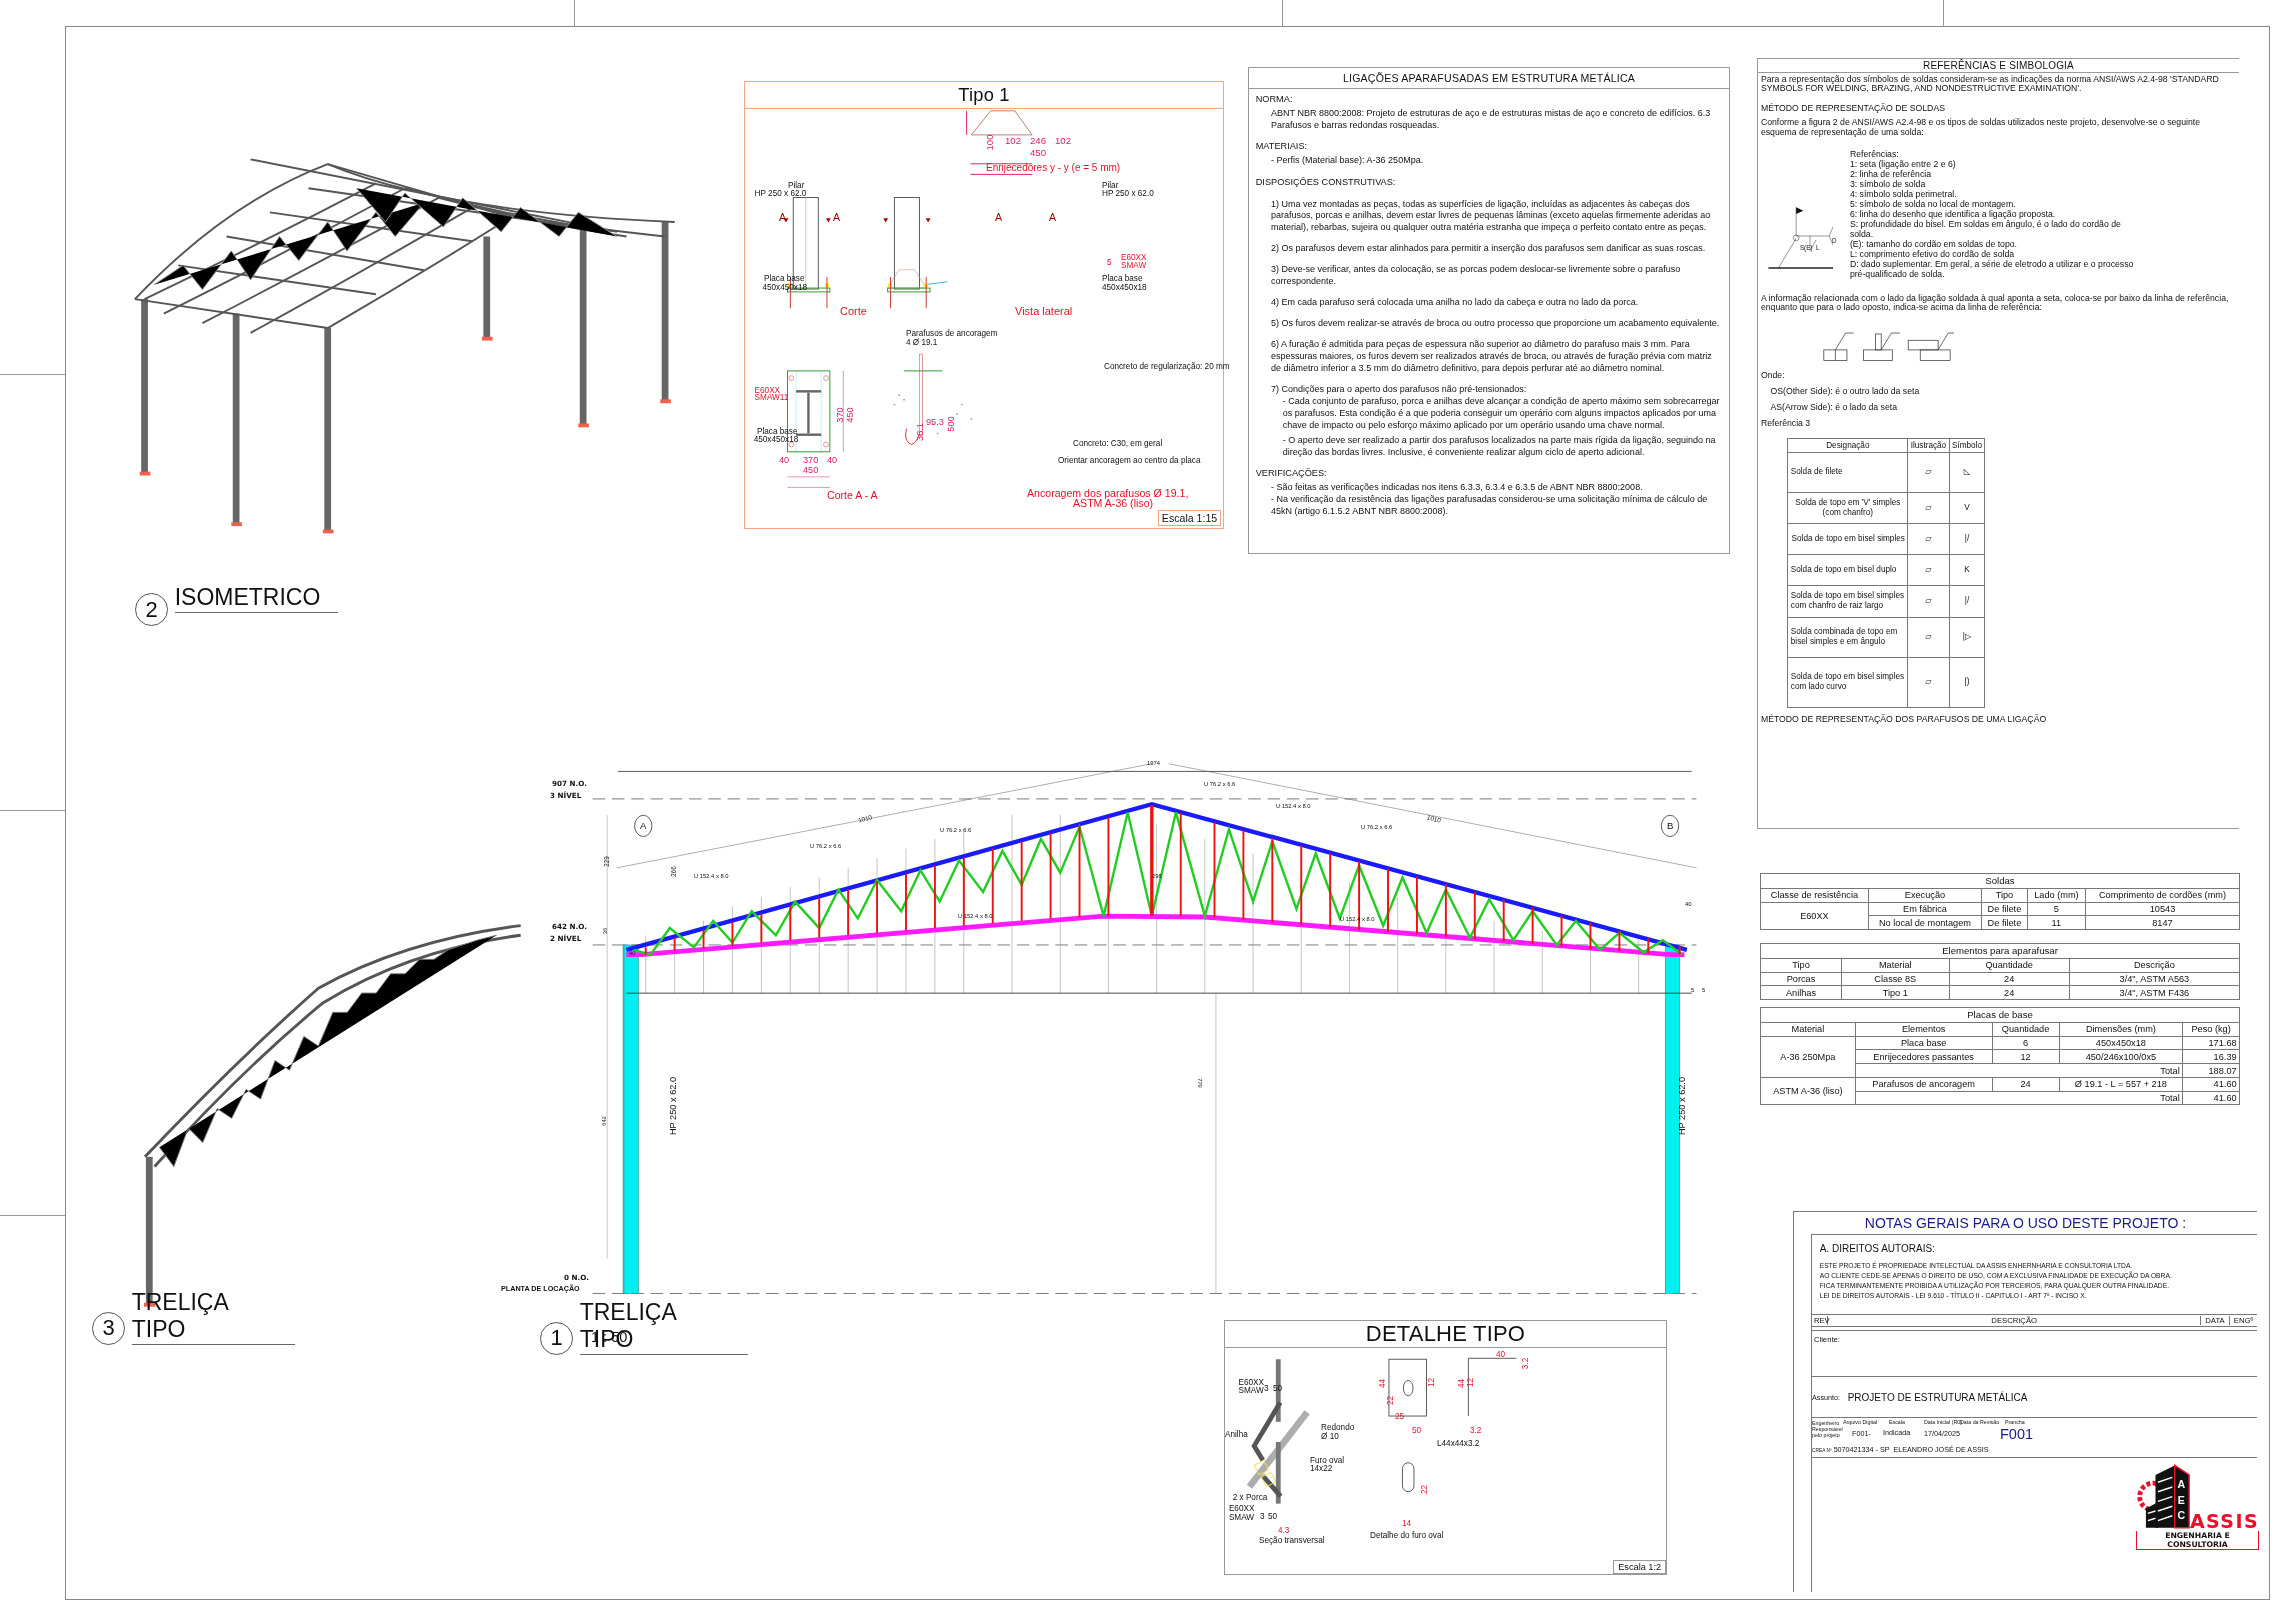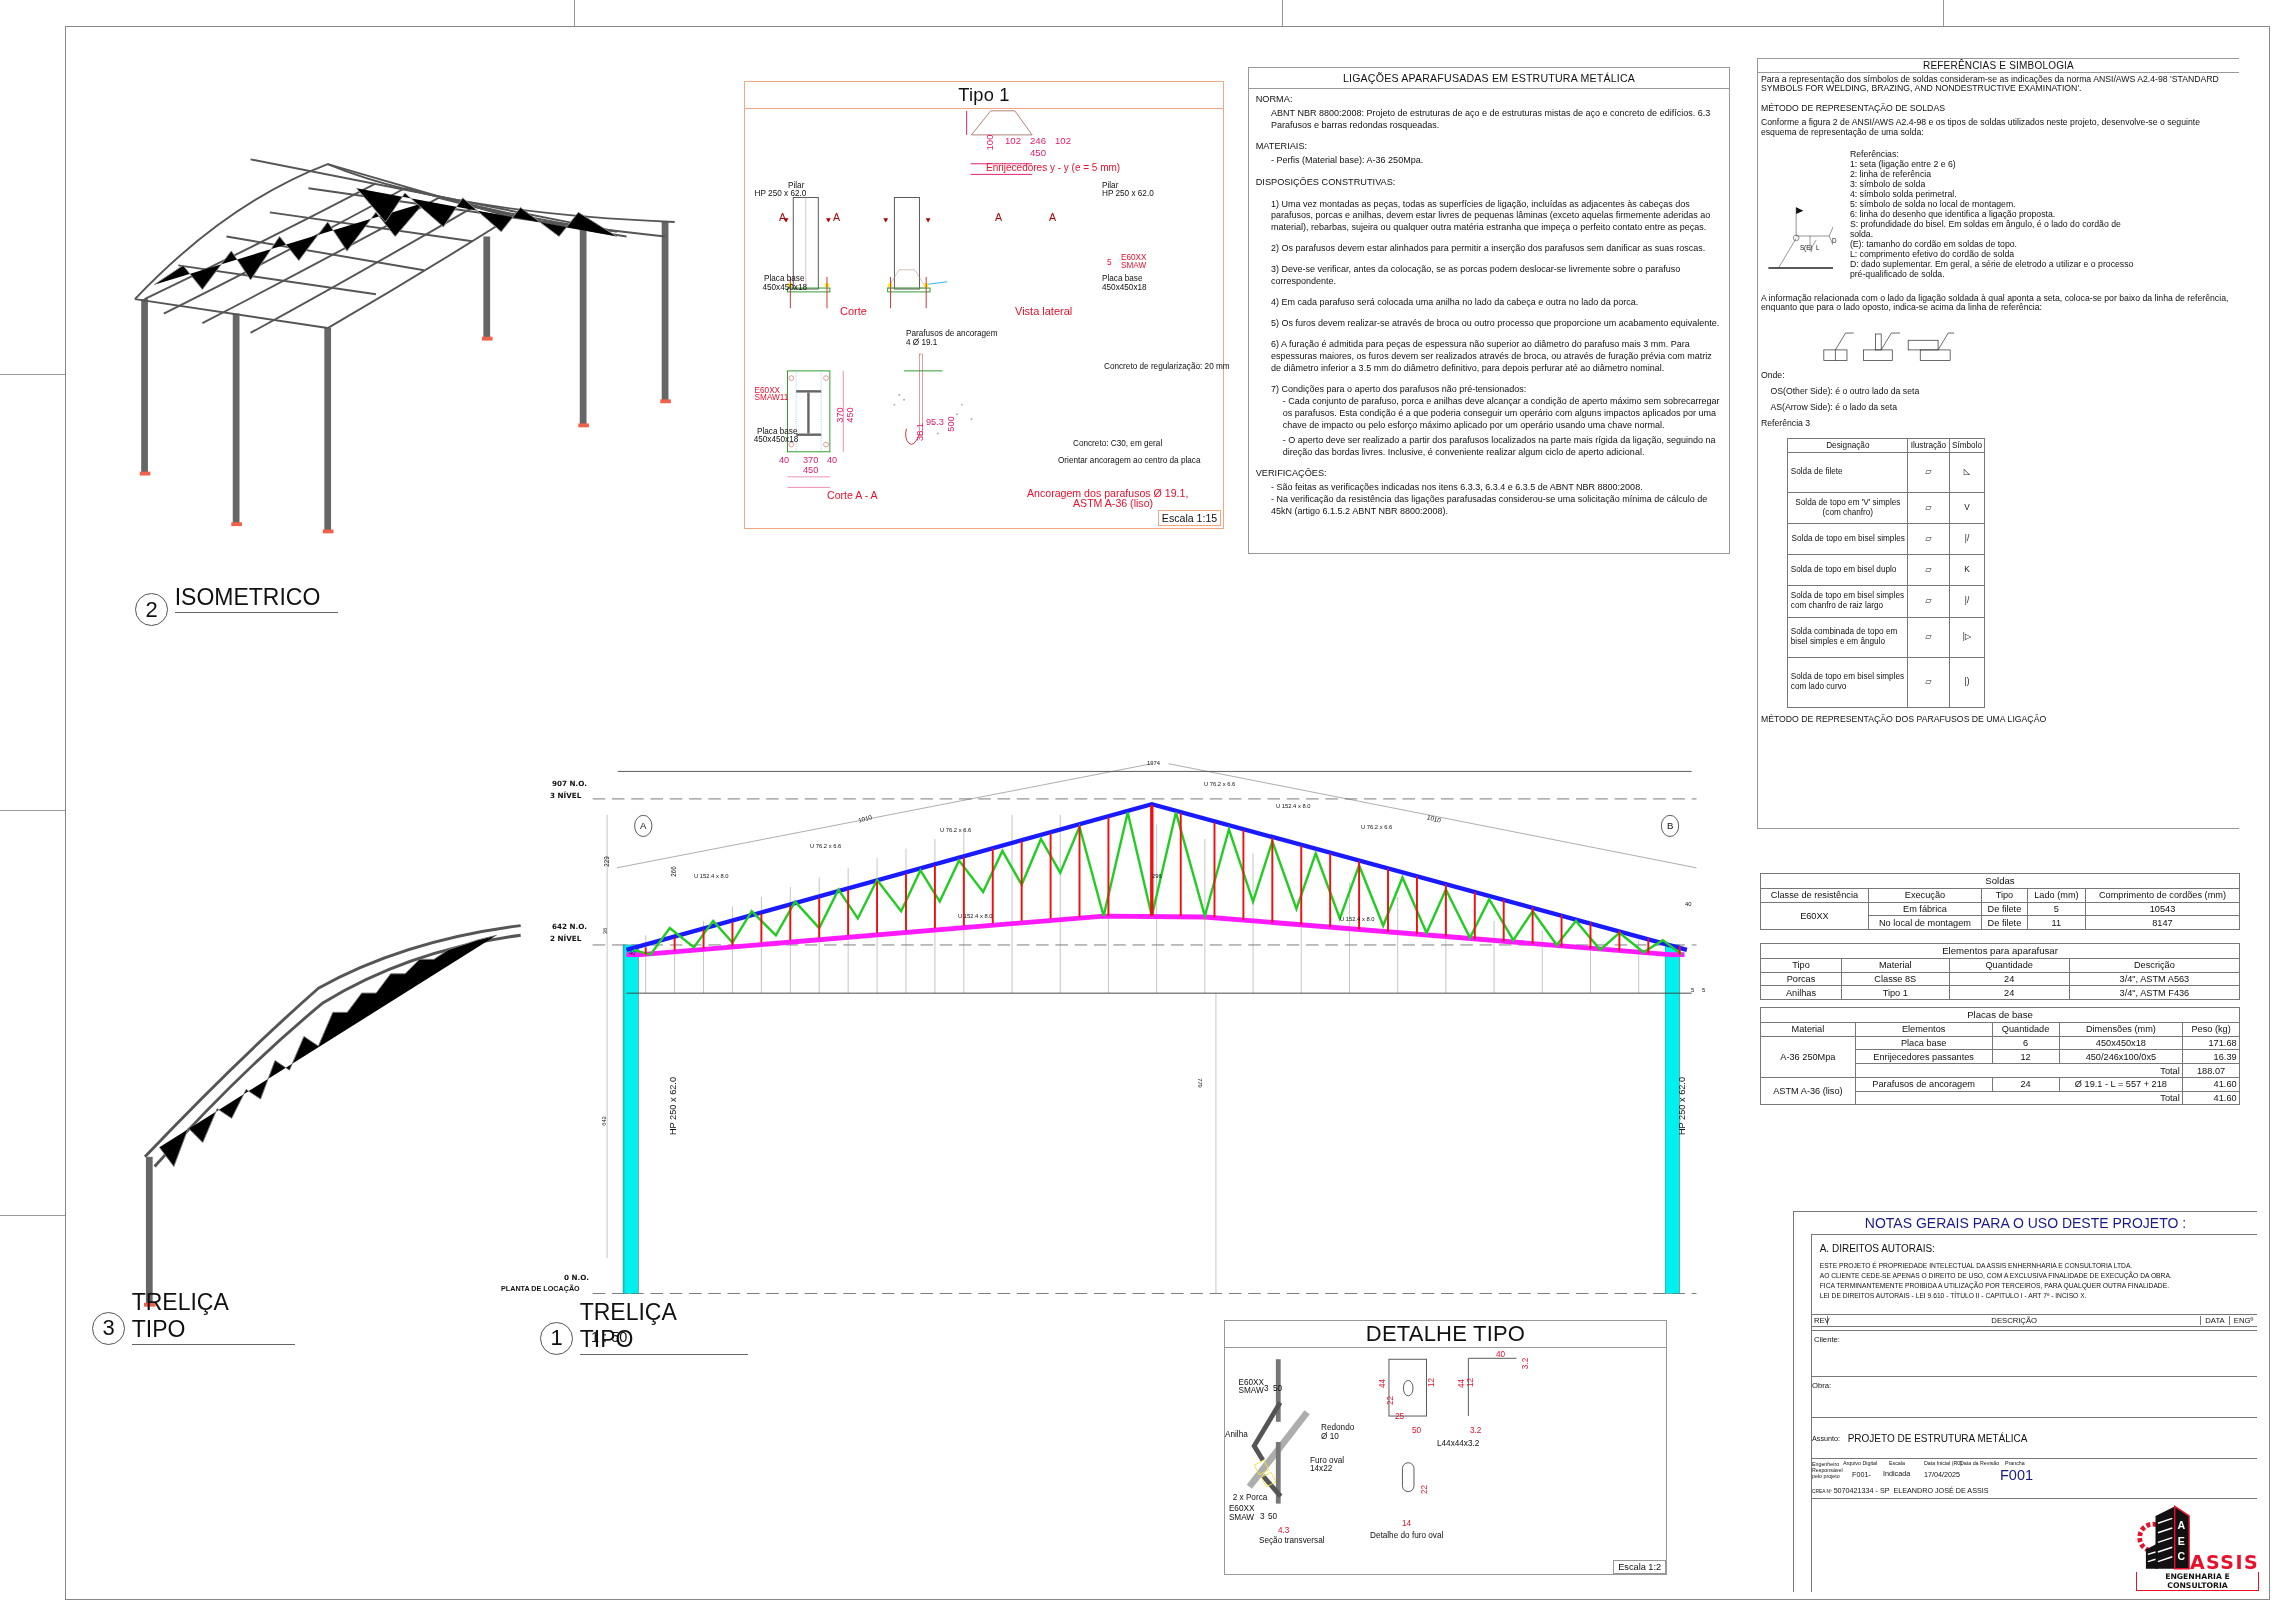--- a/index.html
+++ b/index.html
@@ -416,21 +416,21 @@
       <td style="text-align:right">171.68</td>
     </tr>
     <tr>
       <td>Enrijecedores passantes</td>
       <td>12</td>
       <td>450/246x100/0x5</td>
       <td style="text-align:right">16.39</td>
     </tr>
     <tr>
       <td colspan="3" style="text-align:right">Total</td>
-      <td style="">188.07</td>
+      <td style="text-align:right">188.07</td>
     </tr>
     <tr>
       <td rowspan="2">ASTM A-36 (liso)</td>
       <td>Parafusos de ancoragem</td>
       <td>24</td>
       <td>Ø 19.1 - L = 557 + 218</td>
       <td style="text-align:right">41.60</td>
     </tr>
     <tr>
       <td colspan="3" style="text-align:right">Total</td>
@@ -637,23 +637,20 @@
       <div>LEI DE DIREITOS AUTORAIS - LEI 9.610 - TÍTULO II - CAPITULO I - ART 7º - INCISO X.</div>
     </div>
     <div style="display:flex;font-size:7.7px;border-top:1px solid #777;border-bottom:1.4px solid #777;margin-top:12.5px;height:11.6px;align-items:center">
       <div style="width:13.5px;border-right:1px solid #777;padding-left:1.9px">REV</div>
       <div style="flex:1;text-align:center;border-right:1px solid #777">DESCRIÇÃO</div>
       <div style="width:28px;text-align:center;border-right:1px solid #777">DATA</div>
       <div style="width:27px;text-align:center">ENGº</div>
     </div>
     <div style="border-top:1.4px solid #777;margin-top:2.9px;height:46px;font-size:7.7px;padding:3.9px 1.9px;box-sizing:border-box">
       <span>Cliente:</span>
-    </div>
-    <div style="border-top:1.9px solid #777;height:41px;font-size:7.7px;padding:3.9px 0;box-sizing:border-box">
-      <span>Obra:</span>
     </div>
     <div style="border-top:1.4px solid #777;height:41px;padding:2.9px 0;box-sizing:border-box;display:flex;align-items:center;gap:7.7px">
       <span style="font-size:7.2px">Assunto:</span>
       <span style="font-size:10px">PROJETO DE ESTRUTURA METÁLICA</span>
     </div>
     <div style="border-top:1.9px solid #777;height:39px;position:relative;font-size:5.3px">
       <div class="abs" style="left:0;top:2.9px;line-height:5.8px">
         <div>Engenheiro</div>
         <div>Responsável</div>
         <div>pelo projeto</div>

